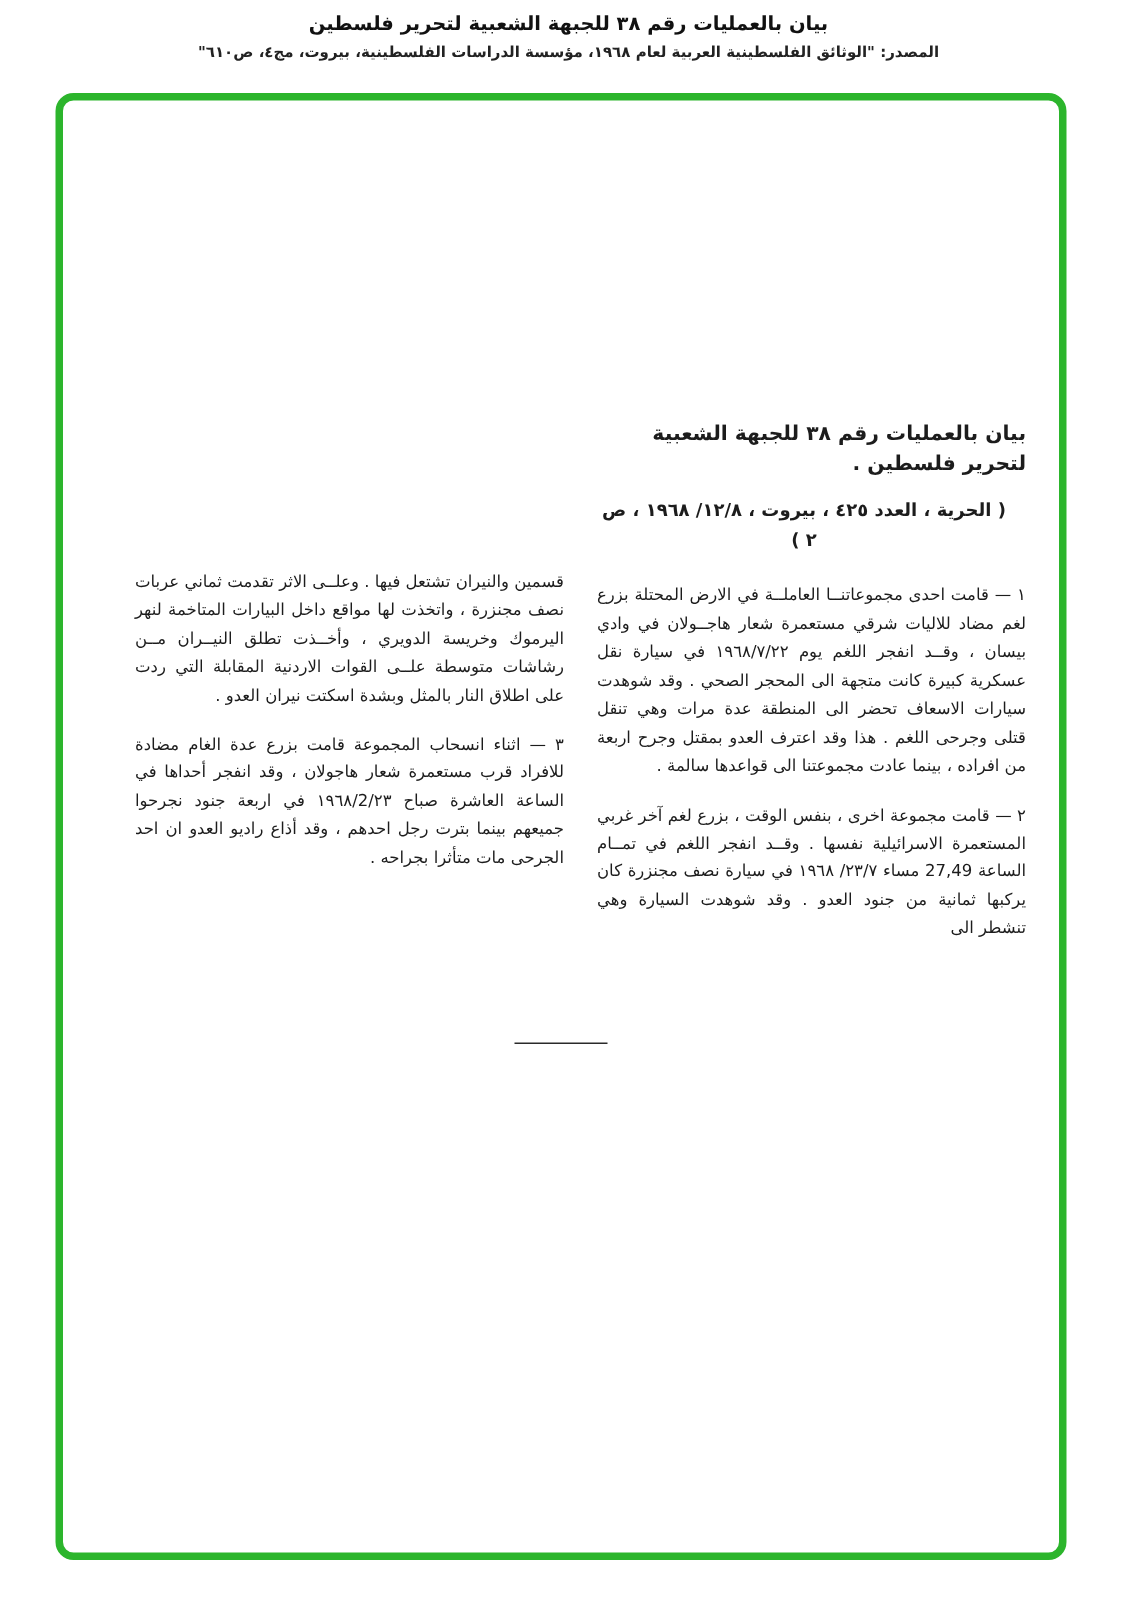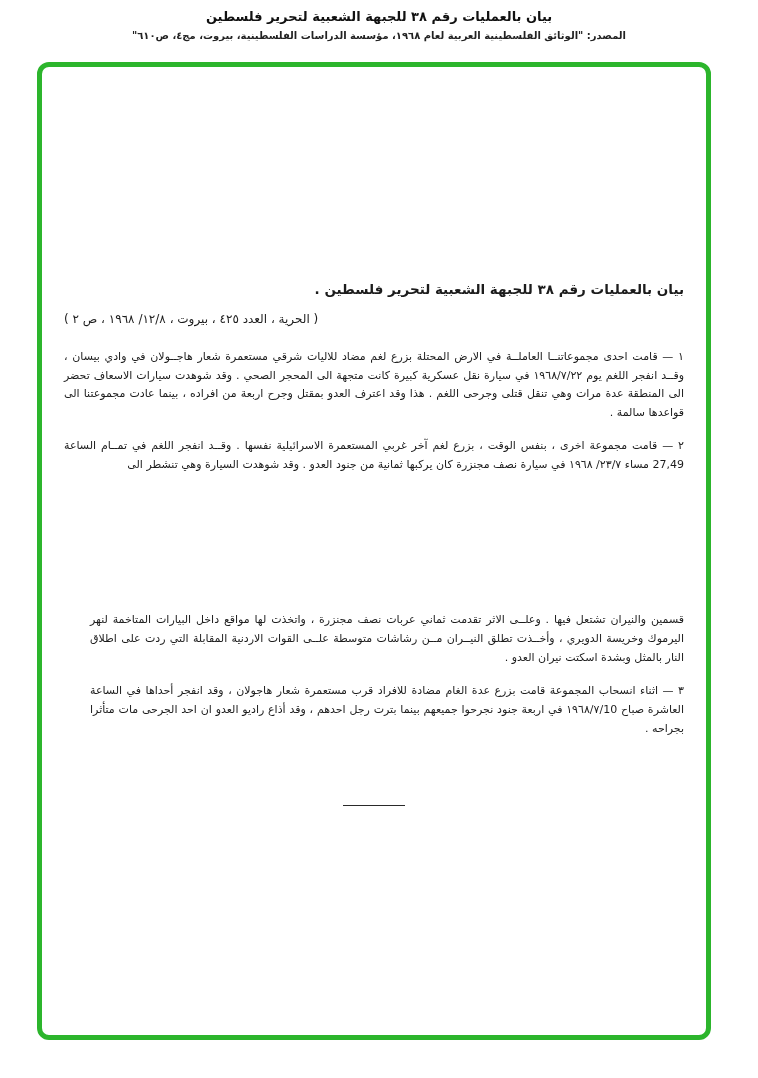--- a/index.html
+++ b/index.html
@@ -47,39 +47,39 @@
   .scan-content {
     position: absolute;
     left: 22px;
     right: 22px;
     top: 212px;
     direction: rtl;
     color: #1c1c1c;
   }
   .columns {
     display: flex;
-    flex-direction: column;
+    flex-direction: row;
     gap: 22px;
   }
   .col {
     flex: 1 1 0;
     min-width: 0;
   }
   .doc-title {
     font-size: 13.5px;
     font-weight: bold;
     text-align: right;
     line-height: 1.5;
     margin: 0 0 10px 0;
     letter-spacing: 0.2px;
   }
   .doc-citation {
     font-size: 12px;
-    font-weight: normal;
-    text-align: left;
+    font-weight: bold;
+    text-align: center;
     line-height: 1.7;
     margin: 0 10px 18px 0;
   }
   .body-par {
     font-size: 11px;
     line-height: 1.72;
     text-align: justify;
     text-justify: inter-word;
     margin: 0 0 14px 0;
   }
@@ -111,21 +111,21 @@
 
         <div class="col col-right">
           <div class="doc-title">بيان بالعمليات رقم ٣٨ للجبهة الشعبية لتحرير فلسطين .</div>
           <div class="doc-citation">( الحرية ، العدد ٤٢٥ ، بيروت ، ١٢/٨/ ١٩٦٨ ، ص ٢ )</div>
           <p class="body-par">١ — قامت احدى مجموعاتنــا العاملــة في الارض المحتلة بزرع لغم مضاد للاليات شرقي مستعمرة شعار هاجــولان في وادي بيسان ، وقــد انفجر اللغم يوم ١٩٦٨/٧/٢٢ في سيارة نقل عسكرية كبيرة كانت متجهة الى المحجر الصحي . وقد شوهدت سيارات الاسعاف تحضر الى المنطقة عدة مرات وهي تنقل قتلى وجرحى اللغم . هذا وقد اعترف العدو بمقتل وجرح اربعة من افراده ، بينما عادت مجموعتنا الى قواعدها سالمة .</p>
           <p class="body-par">٢ — قامت مجموعة اخرى ، بنفس الوقت ، بزرع لغم آخر غربي المستعمرة الاسرائيلية نفسها . وقــد انفجر اللغم في تمــام الساعة 27,49 مساء ٢٣/٧/ ١٩٦٨ في سيارة نصف مجنزرة كان يركبها ثمانية من جنود العدو . وقد شوهدت السيارة وهي تنشطر الى</p>
         </div>
 
         <div class="col col-left">
           <p class="body-par">قسمين والنيران تشتعل فيها . وعلــى الاثر تقدمت ثماني عربات نصف مجنزرة ، واتخذت لها مواقع داخل البيارات المتاخمة لنهر اليرموك وخريسة الدويري ، وأخــذت تطلق النيــران مــن رشاشات متوسطة علــى القوات الاردنية المقابلة التي ردت على اطلاق النار بالمثل وبشدة اسكتت نيران العدو .</p>
-          <p class="body-par">٣ — اثناء انسحاب المجموعة قامت بزرع عدة الغام مضادة للافراد قرب مستعمرة شعار هاجولان ، وقد انفجر أحداها في الساعة العاشرة صباح ١٩٦٨/٧/10 في اربعة جنود نجرحوا جميعهم بينما بترت رجل احدهم ، وقد أذاع راديو العدو ان احد الجرحى مات متأثرا بجراحه .</p>
+          <p class="body-par">٣ — اثناء انسحاب المجموعة قامت بزرع عدة الغام مضادة للافراد قرب مستعمرة شعار هاجولان ، وقد انفجر أحداها في الساعة العاشرة صباح ١٩٦٨/2/٢٣ في اربعة جنود نجرحوا جميعهم بينما بترت رجل احدهم ، وقد أذاع راديو العدو ان احد الجرحى مات متأثرا بجراحه .</p>
         </div>
 
       </div>
 
       <hr class="end-divider">
 
     </div>
   </div>
 
 </div>

